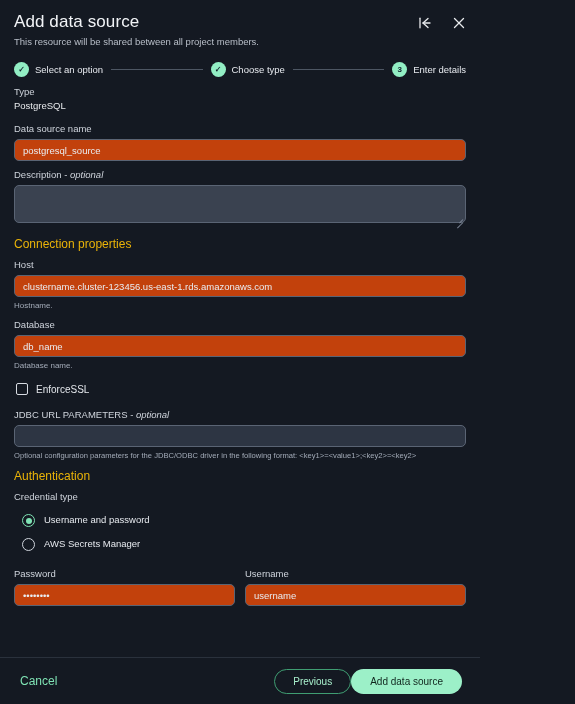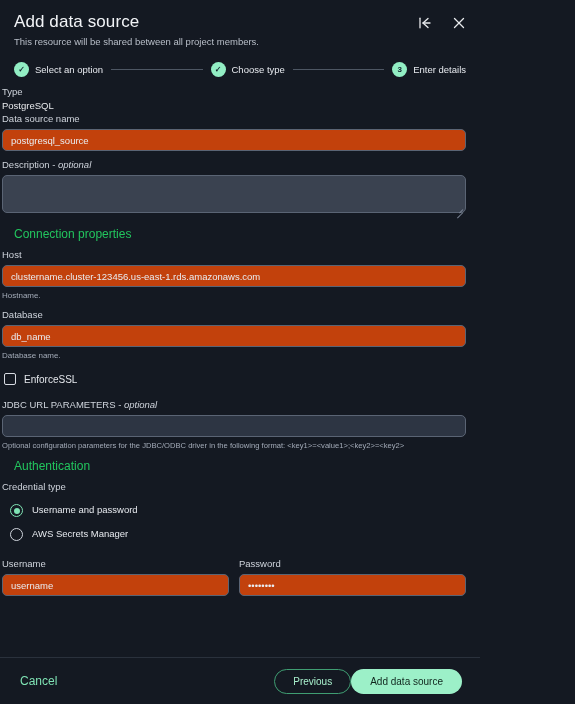--- a/index.html
+++ b/index.html
@@ -87,33 +87,34 @@
     flex: 1 1 auto;
     height: 1px;
     background: #4d5663;
     margin: 0 8px;
     min-width: 10px;
   }
 
   
   .body {
     flex: 1 1 auto;
-    padding: 8px 14px 0 2px;
+    padding: 8px 14px 0 14px;
     overflow: hidden;
   }
 
   .kv-label {
     font-size: 9.5px;
     color: #cfd4dc;
     line-height: 14px;
   }
   .kv-value {
     font-size: 9.5px;
     color: #e8eaed;
     line-height: 14px;
+    margin-bottom: 10px;
   }
 
   .field { margin-bottom: 8px; }
   .field-label {
     font-size: 9.5px;
     color: #cfd4dc;
     display: block;
     margin-bottom: 4px;
     line-height: 12px;
   }
@@ -170,23 +171,23 @@
   .helper {
     font-size: 8px;
     color: #a3abb8;
     line-height: 11px;
     margin-top: 3px;
   }
   .helper.wide { font-size: 7.6px; }
 
   .section-title {
     font-size: 12px;
-    color: #22c55e;
+    color: #eab308;
     font-weight: 400;
-    margin: 10px 0 8px 12px;
+    margin: 10px 0 8px 0;
     line-height: 14px;
   }
   .section-title.tight { margin-top: 6px; }
 
   
   .check-row {
     display: flex;
     align-items: center;
     gap: 8px;
     margin: 12px 0 14px 2px;
@@ -384,26 +385,26 @@
       <span class="radio checked"></span>
       <span class="radio-label">Username and password</span>
     </div>
     <div class="radio-row">
       <span class="radio"></span>
       <span class="radio-label">AWS Secrets Manager</span>
     </div>
 
     <div class="cred-grid">
       <div class="cred-col">
+        <label class="field-label">Password</label>
+        <input class="input" type="text" value="••••••••" style="">
+      </div>
+      <div class="cred-col">
         <label class="field-label">Username</label>
         <input class="input" type="text" value="username" style="">
-      </div>
-      <div class="cred-col">
-        <label class="field-label">Password</label>
-        <input class="input" type="text" value="••••••••" style="">
       </div>
     </div>
 
   </div>
 
   <div class="footer">
     <button class="link-btn">Cancel</button>
     <div class="footer-right">
       <button class="btn-outline">Previous</button>
       <button class="btn-primary">Add data source</button>

